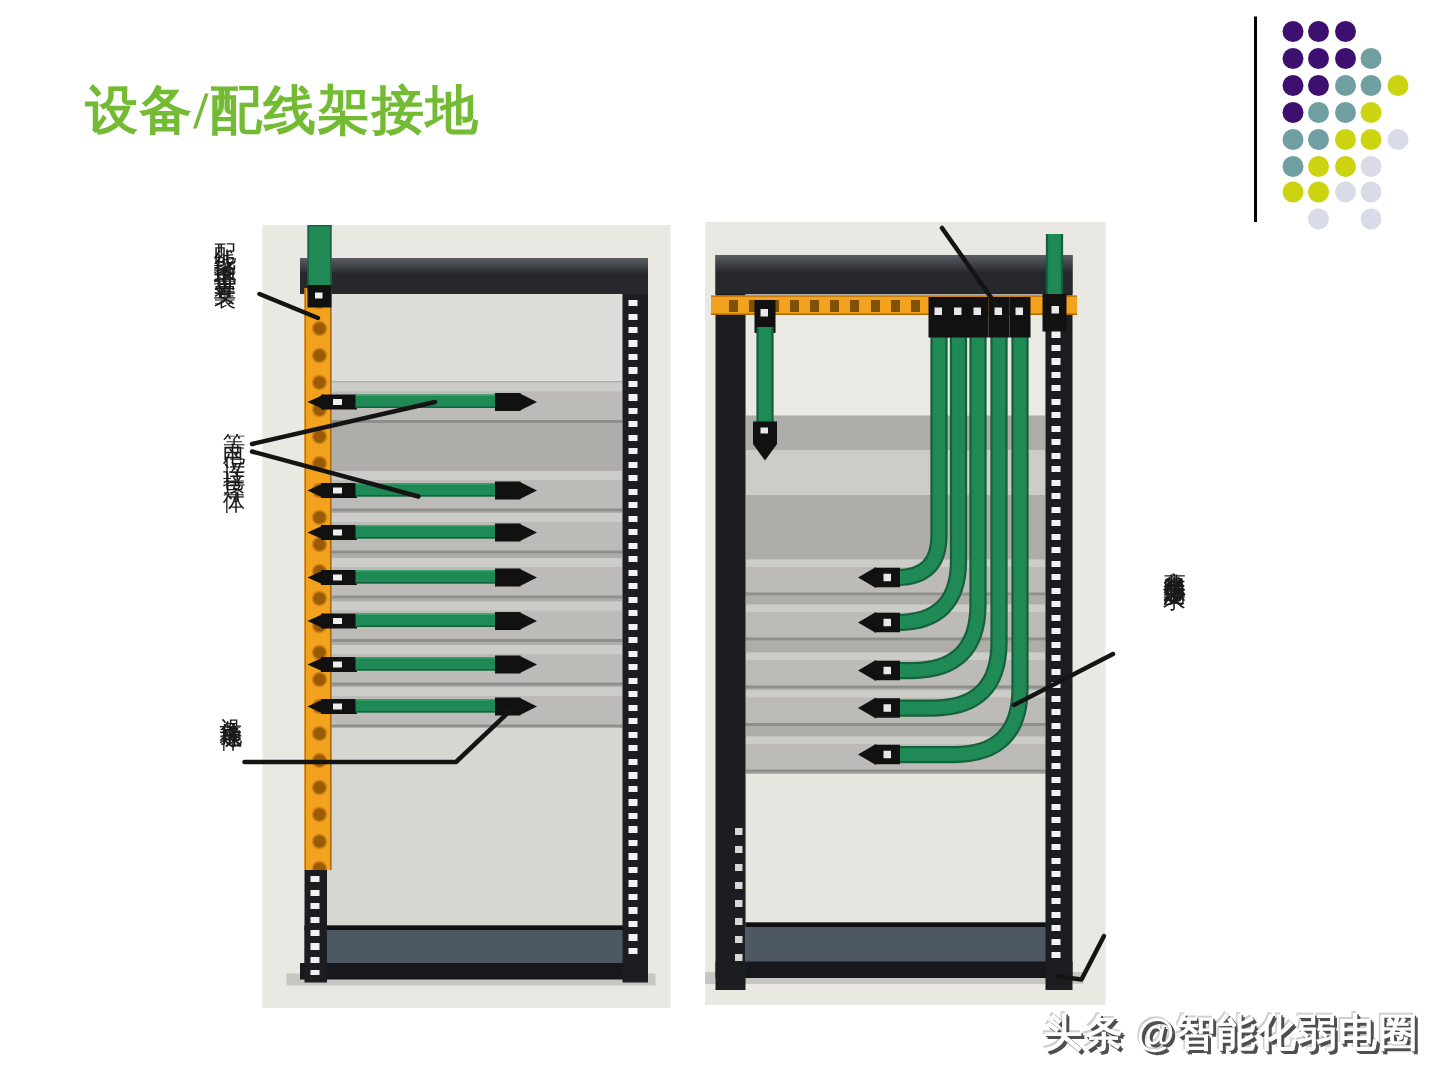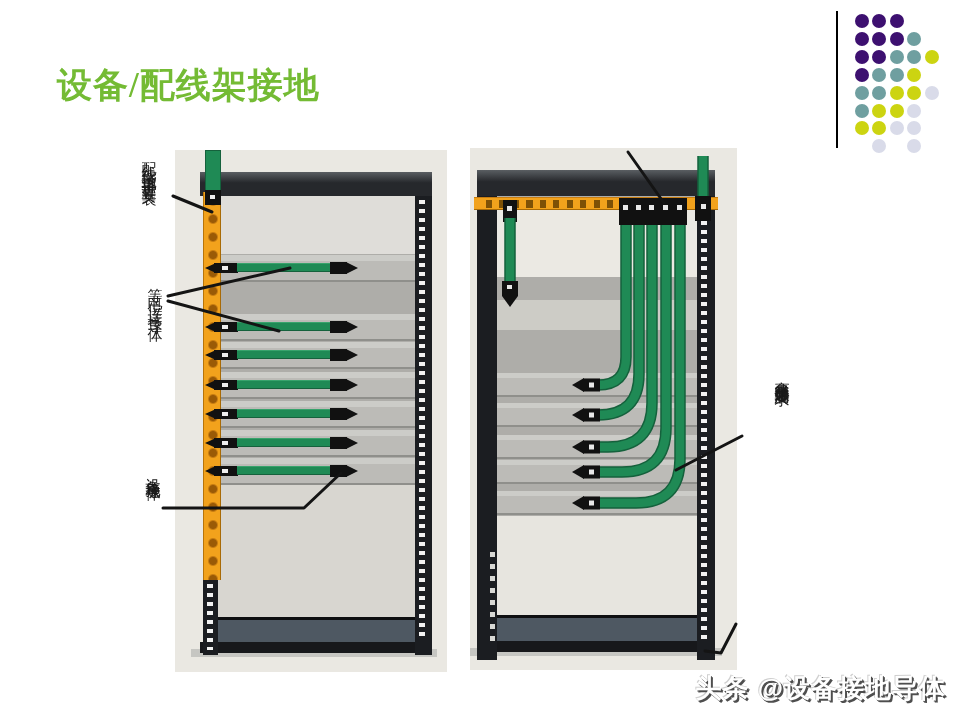--- a/index.html
+++ b/index.html
@@ -1,19 +1,19 @@
 <!DOCTYPE html>
 <html style="--title_green: #74bb34; --cable_green: #1f8a55; --cable_green_dark: #15613c; --ground_bar: #f2a21c; --ground_bar_hole: #9a5a06; --rack_dark: #1b1d21; --panel_slate: #4e5862; --photo_bg: #eae8e2; --shelf_gray: #aeada9; --pointer_black: #141414;"><head>
 <meta charset="utf-8">
 <style>
   html,body{margin:0;padding:0;background:#fff;}
   .slide{position:relative;width:960px;height:720px;background:#fff;overflow:hidden;
          font-family:"Liberation Serif","DejaVu Serif",serif;}
   
-  .title{position:absolute;left:57px;top:62px;font-size:35px;font-weight:bold;
+  .title{position:absolute;left:57px;top:50px;font-size:35px;font-weight:bold;
          letter-spacing:1px;color:var(--title_green);}
   
   .deco-line{position:absolute;left:836px;top:11px;width:2px;height:137px;background:#000;}
   #dots{position:absolute;left:855px;top:14px;width:100px;height:150px;}
   .deco-dot{position:absolute;width:14px;height:14px;border-radius:50%;}
   
   .vlabel{position:absolute;writing-mode:vertical-rl;text-orientation:upright;
           font-size:15px;color:#1a1a1a;z-index:60;}
   .lbl-vert-install{left:106px;top:150px;width:56px;height:112px;line-height:1.85;letter-spacing:3.2px;}
   .lbl-equipotential{left:138px;top:276px;width:26px;height:172px;letter-spacing:6.5px;}
@@ -320,15 +320,15 @@
       <path d="M628 152 L664 203" class="pline"></path>
       <path d="M742 436 L676 470" class="pline"></path>
       <path d="M705 651 L721 653 L736 624" class="pline"></path>
     </svg>
 
   <div class="vlabel lbl-vert-install">配线架接地排垂直安装</div>
   <div class="vlabel lbl-equipotential">等电位连接导体</div>
   <div class="vlabel lbl-device-ground">设备接地导体</div>
   <div class="vlabel lbl-bend-radius">弯曲半径必须满足要求</div>
 
-  <div class="watermark">头条 @设备接地导体</div>
+  <div class="watermark">头条 @智能化弱电圈</div>
 
 </div>
 
 </body></html>

